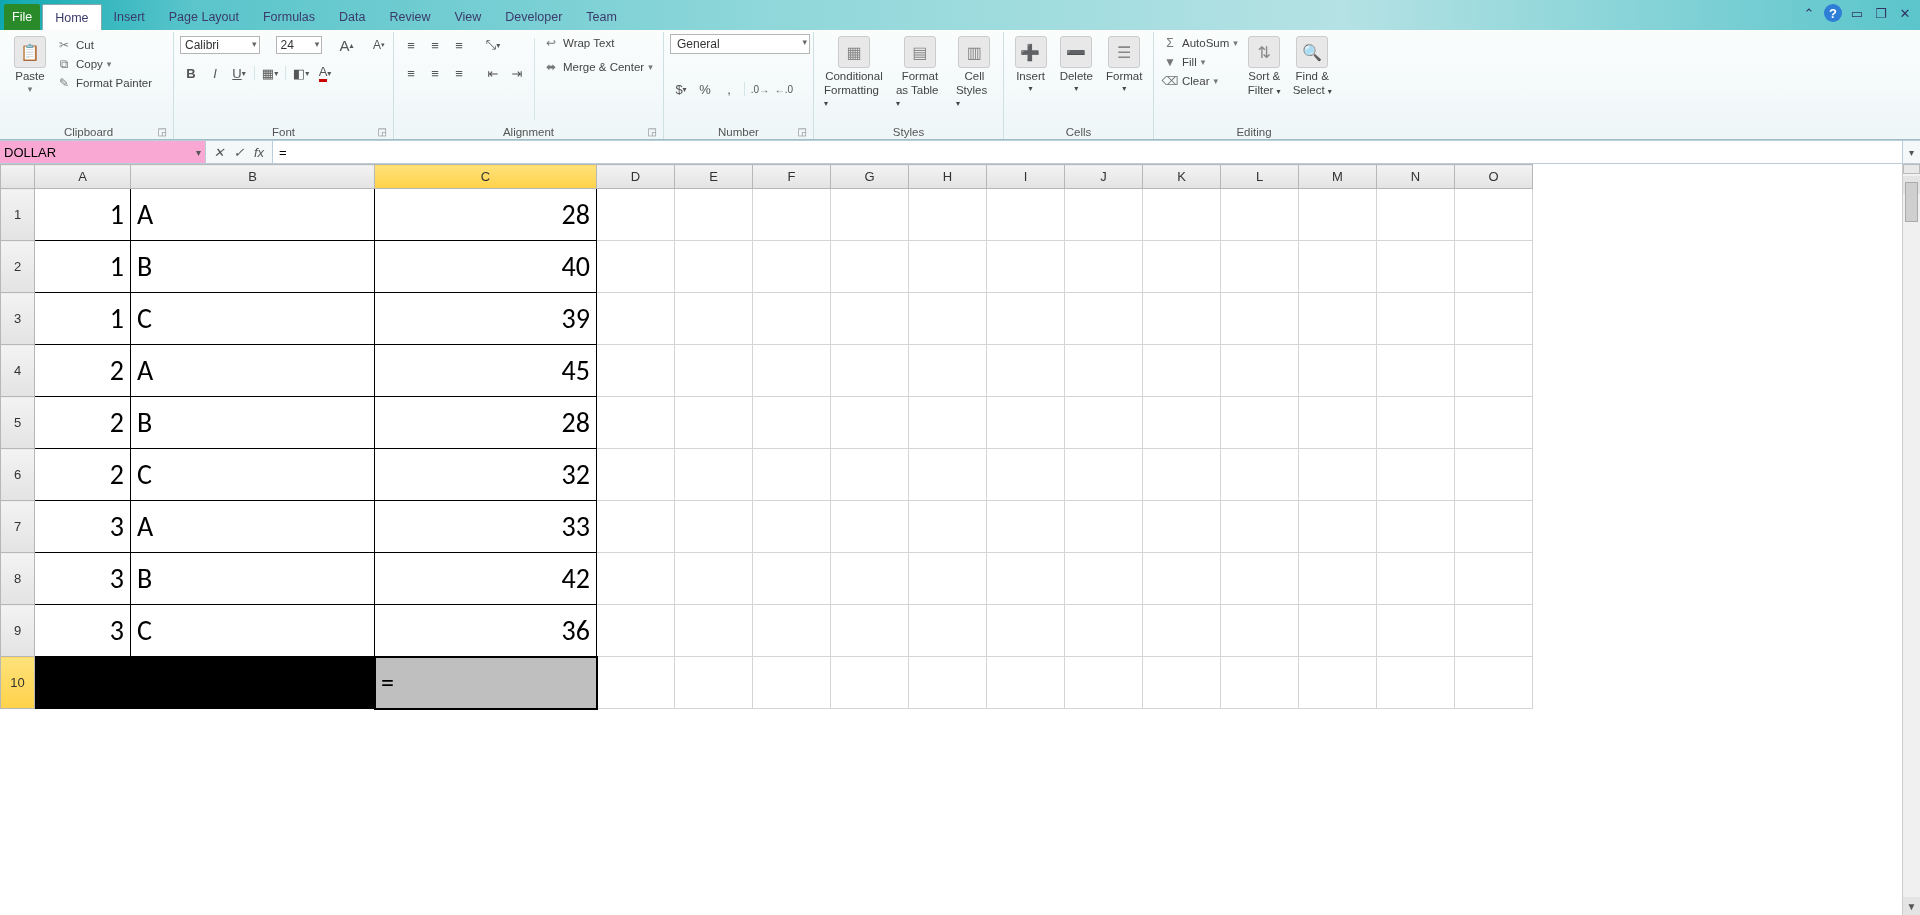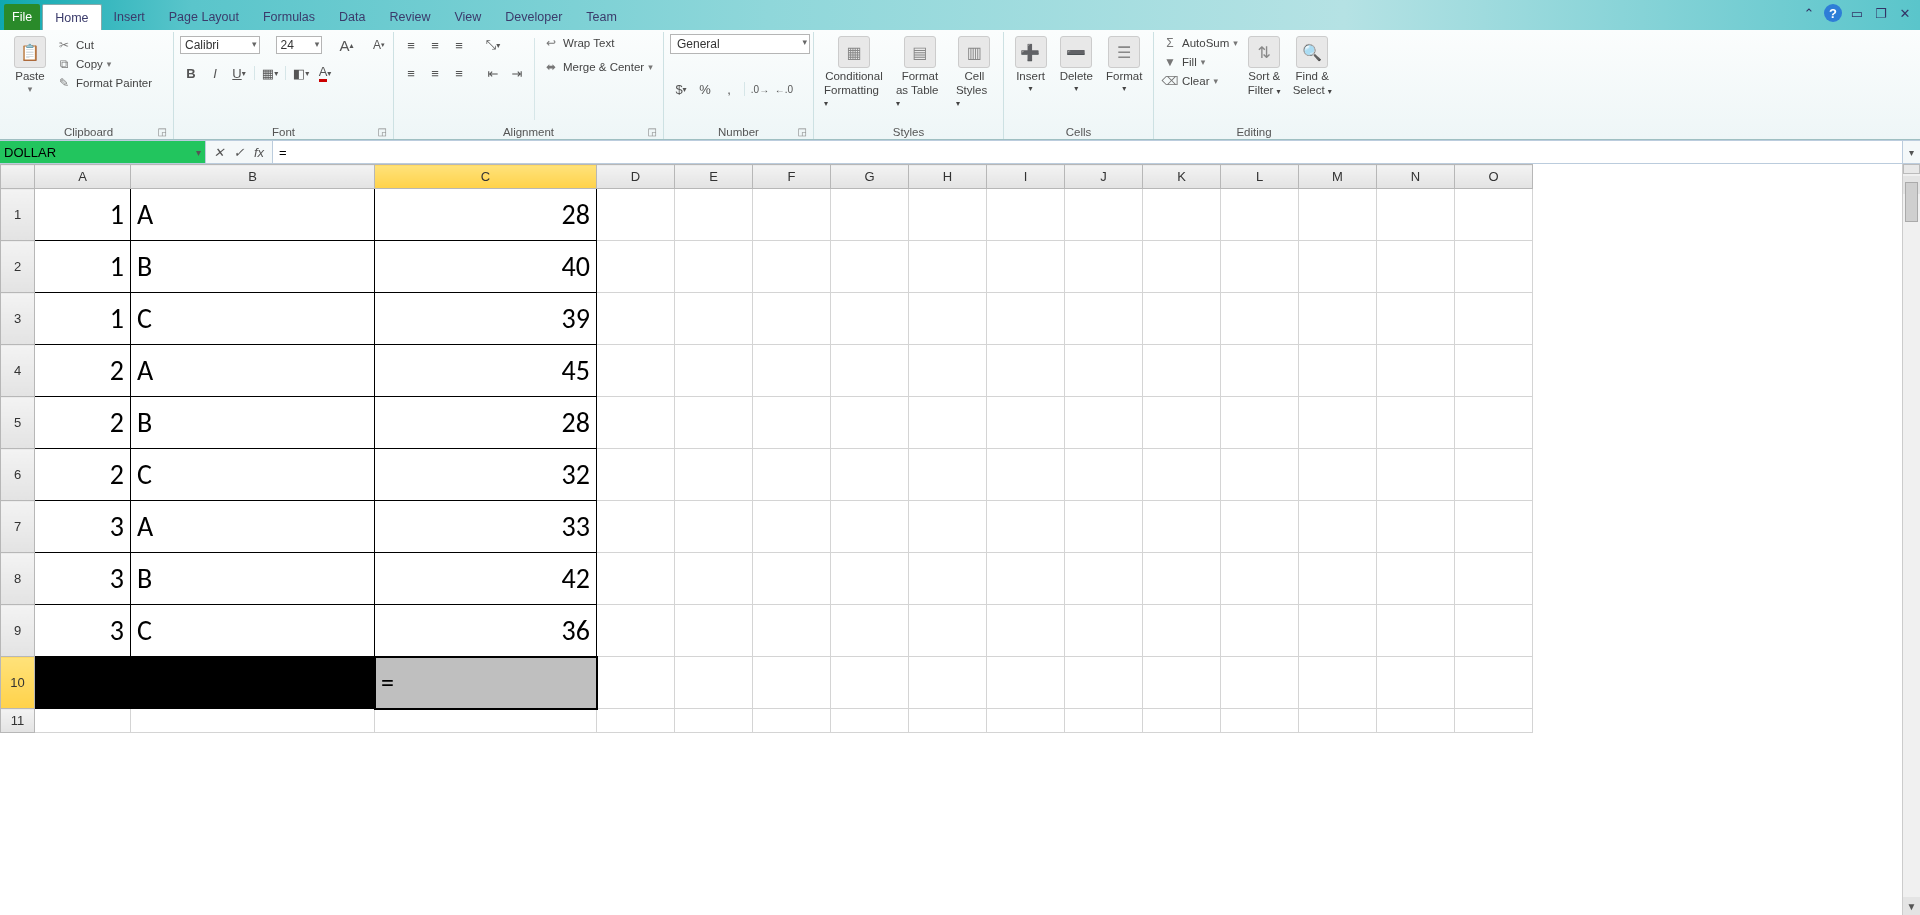--- a/index.html
+++ b/index.html
@@ -42,21 +42,21 @@
 .font-sel { width:100px; } .size-sel { width:56px; text-align:left;}
 .dd { position:absolute; right:2px; top:2px; font-size:9px; color:#666; }
 
 .fmt-btn { width:22px; height:22px; display:inline-flex; align-items:center; justify-content:center; color:#555; font-size:13px; }
 .fmt-row { display:flex; gap:2px; }
 
 .num-sel { background:#fff; border:1px solid #b5b5b5; width:140px; font-size:12px; padding:2px 14px 2px 6px; color:#333; position:relative;}
 
 
 .fxbar { height: 24px; border-top:1px solid #bcd; border-bottom:1px solid #bcd; background:#f4f8f9; display:flex; align-items:stretch; }
-.namebox { width: 206px; background:#22c55e; border-right:1px solid #bcd; display:flex; align-items:center; padding:0 4px; font-size:13px; position:relative;}
+.namebox { width: 206px; background:#f9a8d4; border-right:1px solid #bcd; display:flex; align-items:center; padding:0 4px; font-size:13px; position:relative;}
 .namebox .dd2 { margin-left:auto; font-size:10px; color:#555;}
 .fx-btns { display:flex; align-items:center; gap:2px; padding:0 4px; border-right:1px solid #bcd;}
 .fx-btns span { width:18px; text-align:center; font-size:13px; color:#555; font-style:italic;}
 .fx-input { flex:1; background:#fff; padding:0 6px; font-size:13px; display:flex; align-items:center;}
 .fx-expand { width:18px; border-left:1px solid #bcd; display:flex; align-items:center; justify-content:center; font-size:10px; color:#555;}
 
 
 .grid-wrap { position:relative; height: calc(915px - 30px - 110px - 24px); display:flex; }
 .grid-main { flex:1; overflow:hidden; position:relative; }
 table.sheet { border-collapse: collapse; table-layout: fixed; }
@@ -505,38 +505,20 @@
             <td class="cell"></td>
             <td class="cell"></td>
             <td class="cell"></td>
             <td class="cell"></td>
             <td class="cell"></td>
             <td class="cell"></td>
             <td class="cell"></td>
             <td class="cell"></td>
             <td class="cell"></td>
           </tr>
-          <tr style="height:24px">
-            <th class="rowh">11</th>
-            <td class="cell"></td>
-            <td class="cell"></td>
-            <td class="cell"></td>
-            <td class="cell"></td>
-            <td class="cell"></td>
-            <td class="cell"></td>
-            <td class="cell"></td>
-            <td class="cell"></td>
-            <td class="cell"></td>
-            <td class="cell"></td>
-            <td class="cell"></td>
-            <td class="cell"></td>
-            <td class="cell"></td>
-            <td class="cell"></td>
-            <td class="cell"></td>
-          </tr>
         </tbody>
       </table>
   </div>
   <div class="vscroll">
     <div class="splitbox"></div>
     <div class="arr u">▲</div>
     <div class="track">
         <div class="thumb"></div>
       </div>
     <div class="arr dn u">▼</div>

